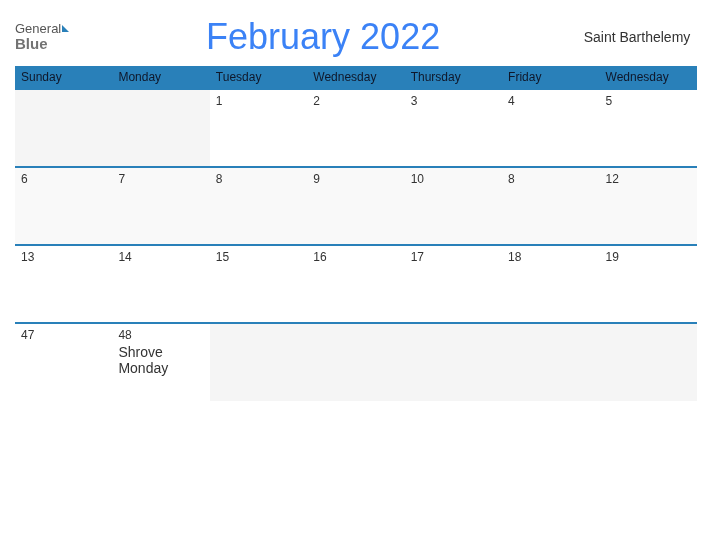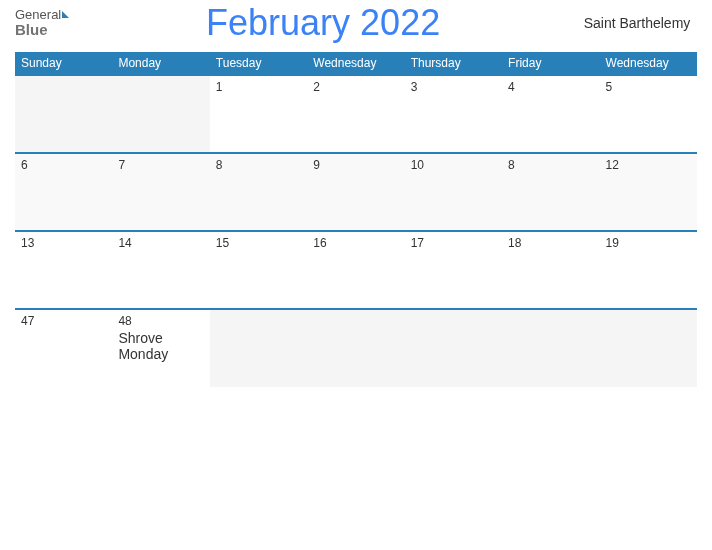--- a/index.html
+++ b/index.html
@@ -7,21 +7,21 @@
       width: 712px;
       height: 550px;
       background: #fff;
       font-family: Arial, sans-serif;
       overflow: hidden;
     }
     .calendar-container {
       width: 712px;
       height: 550px;
       background: #fff;
-      padding: 2px 15px 10px 15px;
+      padding: 16px 15px 10px 15px;
     }
     .header {
       display: flex;
       align-items: center;
       justify-content: space-between;
       margin-bottom: 8px;
     }
     .logo {
       display: flex;
       align-items: flex-end;
@@ -68,21 +68,21 @@
       color: #333;
       text-align: center;
       min-width: 120px;
     }
     .calendar-grid {
       width: 100%;
       border-collapse: collapse;
     }
     .calendar-grid th {
       background-color: #2980b9;
-      color: #ffffff;
+      color: #0f172a;
       font-size: 12px;
       font-weight: normal;
       padding: 4px 6px;
       text-align: left;
       border: none;
     }
     .calendar-grid td {
       width: calc(100% / 7);
       height: 78px;
       vertical-align: top;

